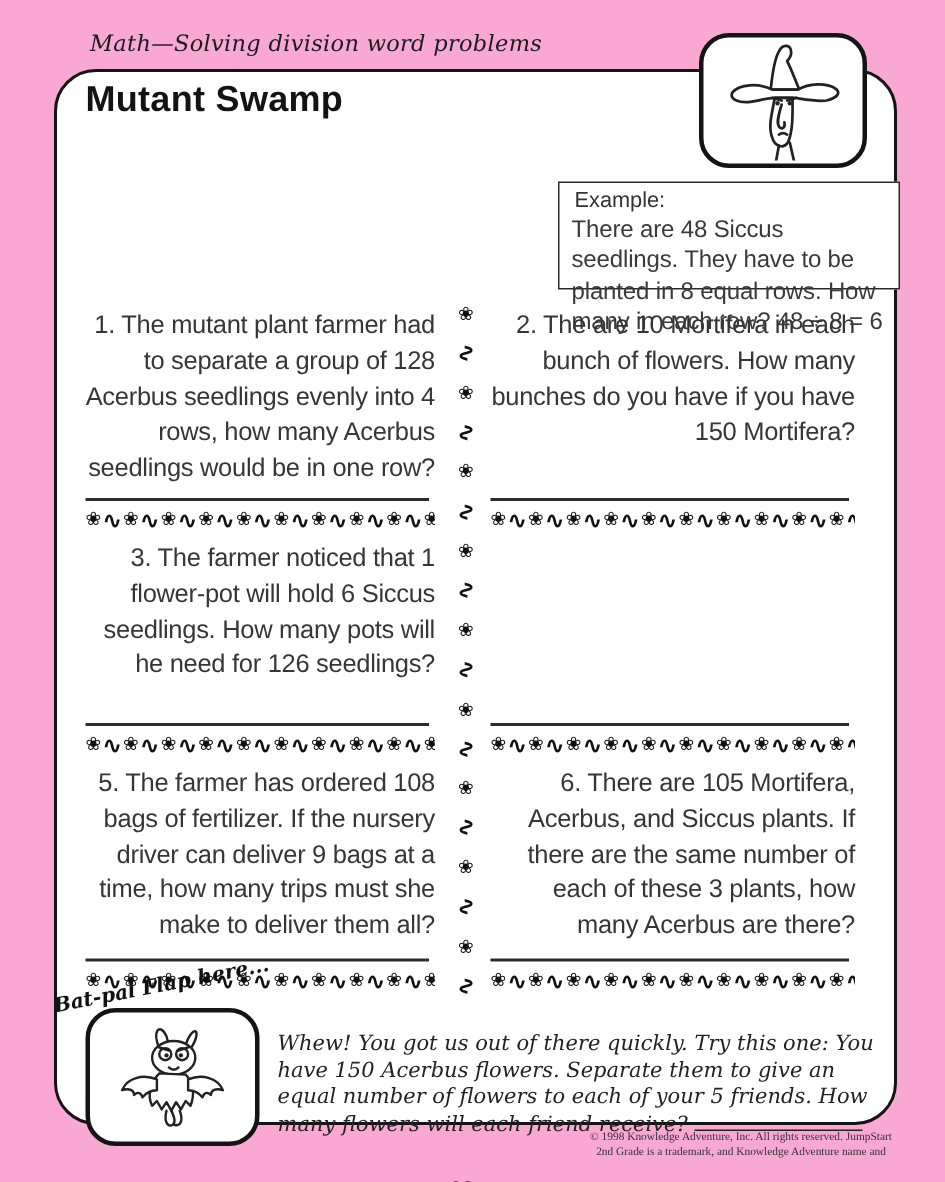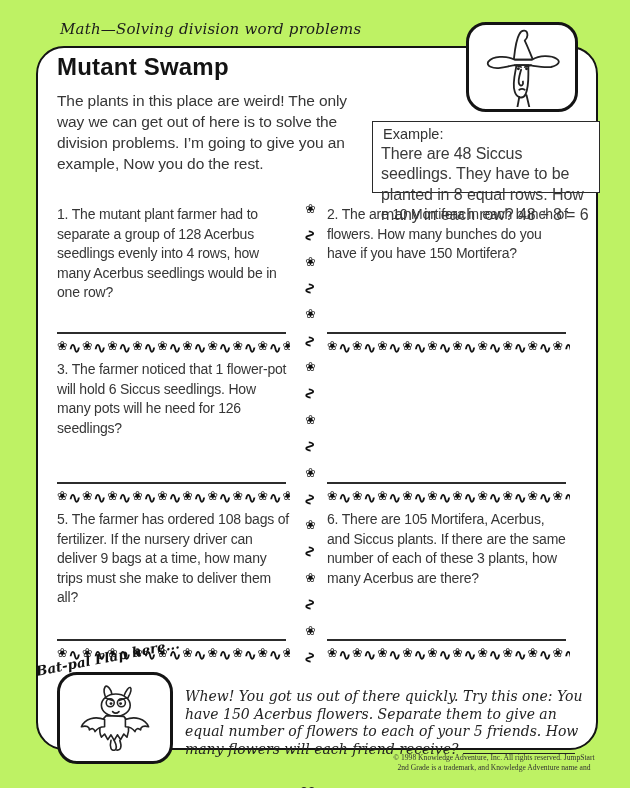--- a/index.html
+++ b/index.html
@@ -1,17 +1,17 @@
 <!DOCTYPE html>
 <html><head>
 <meta charset="utf-8">
 <style>
   html,body { margin:0; padding:0; background:#ffffff; }
   .page {
-    position:relative; width:630px; height:788px; background:#bef264;
+    position:relative; width:630px; height:788px; background:#f9a8d4;
     font-family:"Liberation Sans", sans-serif; color:#383838; overflow:hidden;text-decoration:underline;
   }
   .header-label {
     position:absolute; left:60px; top:20px;
     font-family:"DejaVu Serif", serif; font-style:italic;
     font-size:15px; color:#1c1c1c; letter-spacing:0.2px;
   }
   .main-box {
     position:absolute; left:36px; top:46px; width:558px; height:700px;
     border:2.5px solid #141414; border-radius:28px; background:#fff;
@@ -36,21 +36,21 @@
     position:absolute; left:57px; top:90px; width:308px;
     font-size:15.5px; line-height:1.36; color:#363636; letter-spacing:-0.1px; z-index:2;
   }
   .problems-grid {
     position:absolute; left:57px; top:203px; width:517px;
     display:grid; grid-template-columns:237px 33px 247px;
     grid-template-rows:155px 150px 157px; z-index:2;
   }
   .problem-cell { display:flex; flex-direction:column; box-sizing:border-box; padding:2px 4px 4px 0; }
   .col-right { grid-column:3; }
-  .problem-text { font-size:14px; line-height:1.4; color:#363636; letter-spacing:-0.2px; }
+  .problem-text { font-size:17px; line-height:1.4; color:#363636; letter-spacing:-0.2px;text-align:right; }
   .cell-bottom { margin-top:auto; }
   .answer-line { border-top:2px solid #2c2c2c; margin:0 4px 4px 0; }
   .ornament-row {
     display:flex; align-items:center; white-space:nowrap; overflow:hidden;
     height:16px; color:#111;
   }
   .ornament-row .orn-flower { font-size:12.5px; line-height:1; }
   .ornament-row .orn-wave   { font-size:15px; font-weight:bold; line-height:1; margin:2px 1px 0 1px; }
   .vine {
     grid-column:2; grid-row:1 / span 3;
@@ -88,21 +88,20 @@
 <body>
 
 <div class="page">
 
   <div class="header-label">Math—Solving division word problems</div>
 
   <div class="main-box"></div>
 
   <div class="title">Mutant Swamp</div>
 
-  <div class="intro">The plants in this place are weird! The only way we can get out of here is to solve the division problems. I’m going to give you an example, Now you do the rest.</div>
 
   <div class="wizard-box">
     <svg width="100" height="80" viewBox="0 0 104 88">
       <path class="fl" d="M43,36 C44,27 45,15 49,8 C52,2 58,3 58,9 C58,12 56,14 55,15 C58,21 61,29 64,36 Z"></path>
       <path class="fl" d="M44,36 C34,31 20,32 15,38 C12,43 20,46 28,45 C35,44 41,42 46,42 L60,42 C67,43 76,45 84,44 C92,42 95,38 90,35 C84,31 71,31 63,36 Z"></path>
       <path class="fl" d="M46,42 C44,53 41,63 44,71 C46,78 53,80 56,74 C58,69 59,60 59,52 L59,42 Z"></path>
       <path class="ln" d="M51,47 C49,54 47,60 49,63 C51,66 54,64 53,60"></path>
       <circle cx="48" cy="46" r="1.6" fill="#222"></circle>
       <circle cx="57" cy="46" r="1.6" fill="#222"></circle>
       <path class="ln" d="M44,42 L51,44 M62,42 L55,44"></path>

